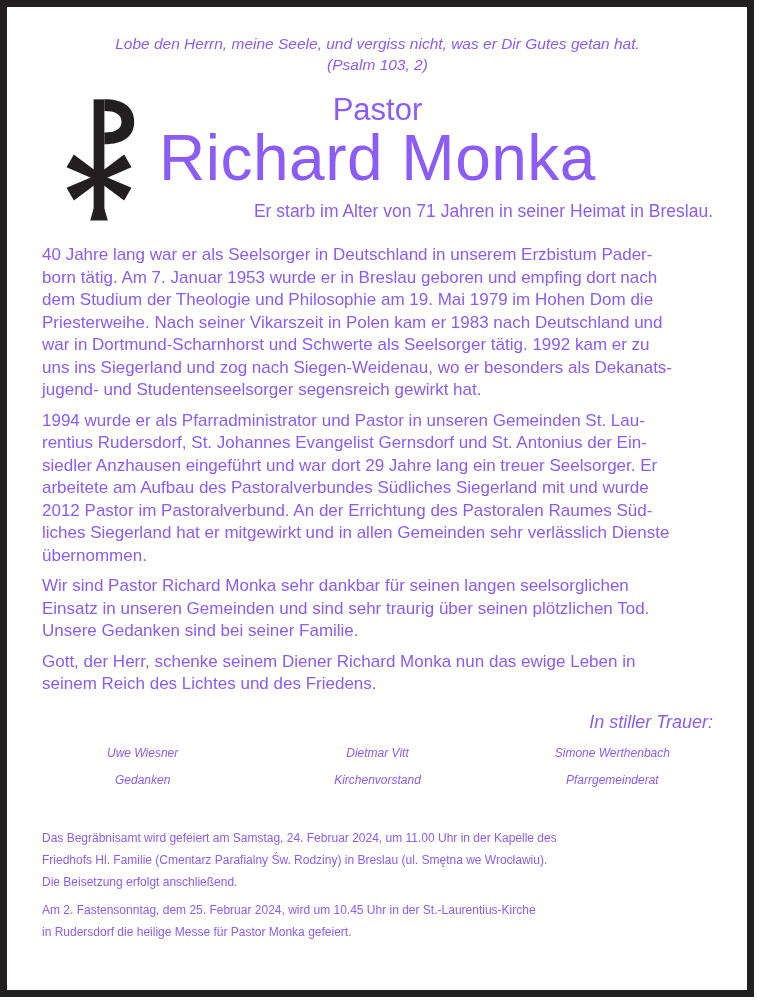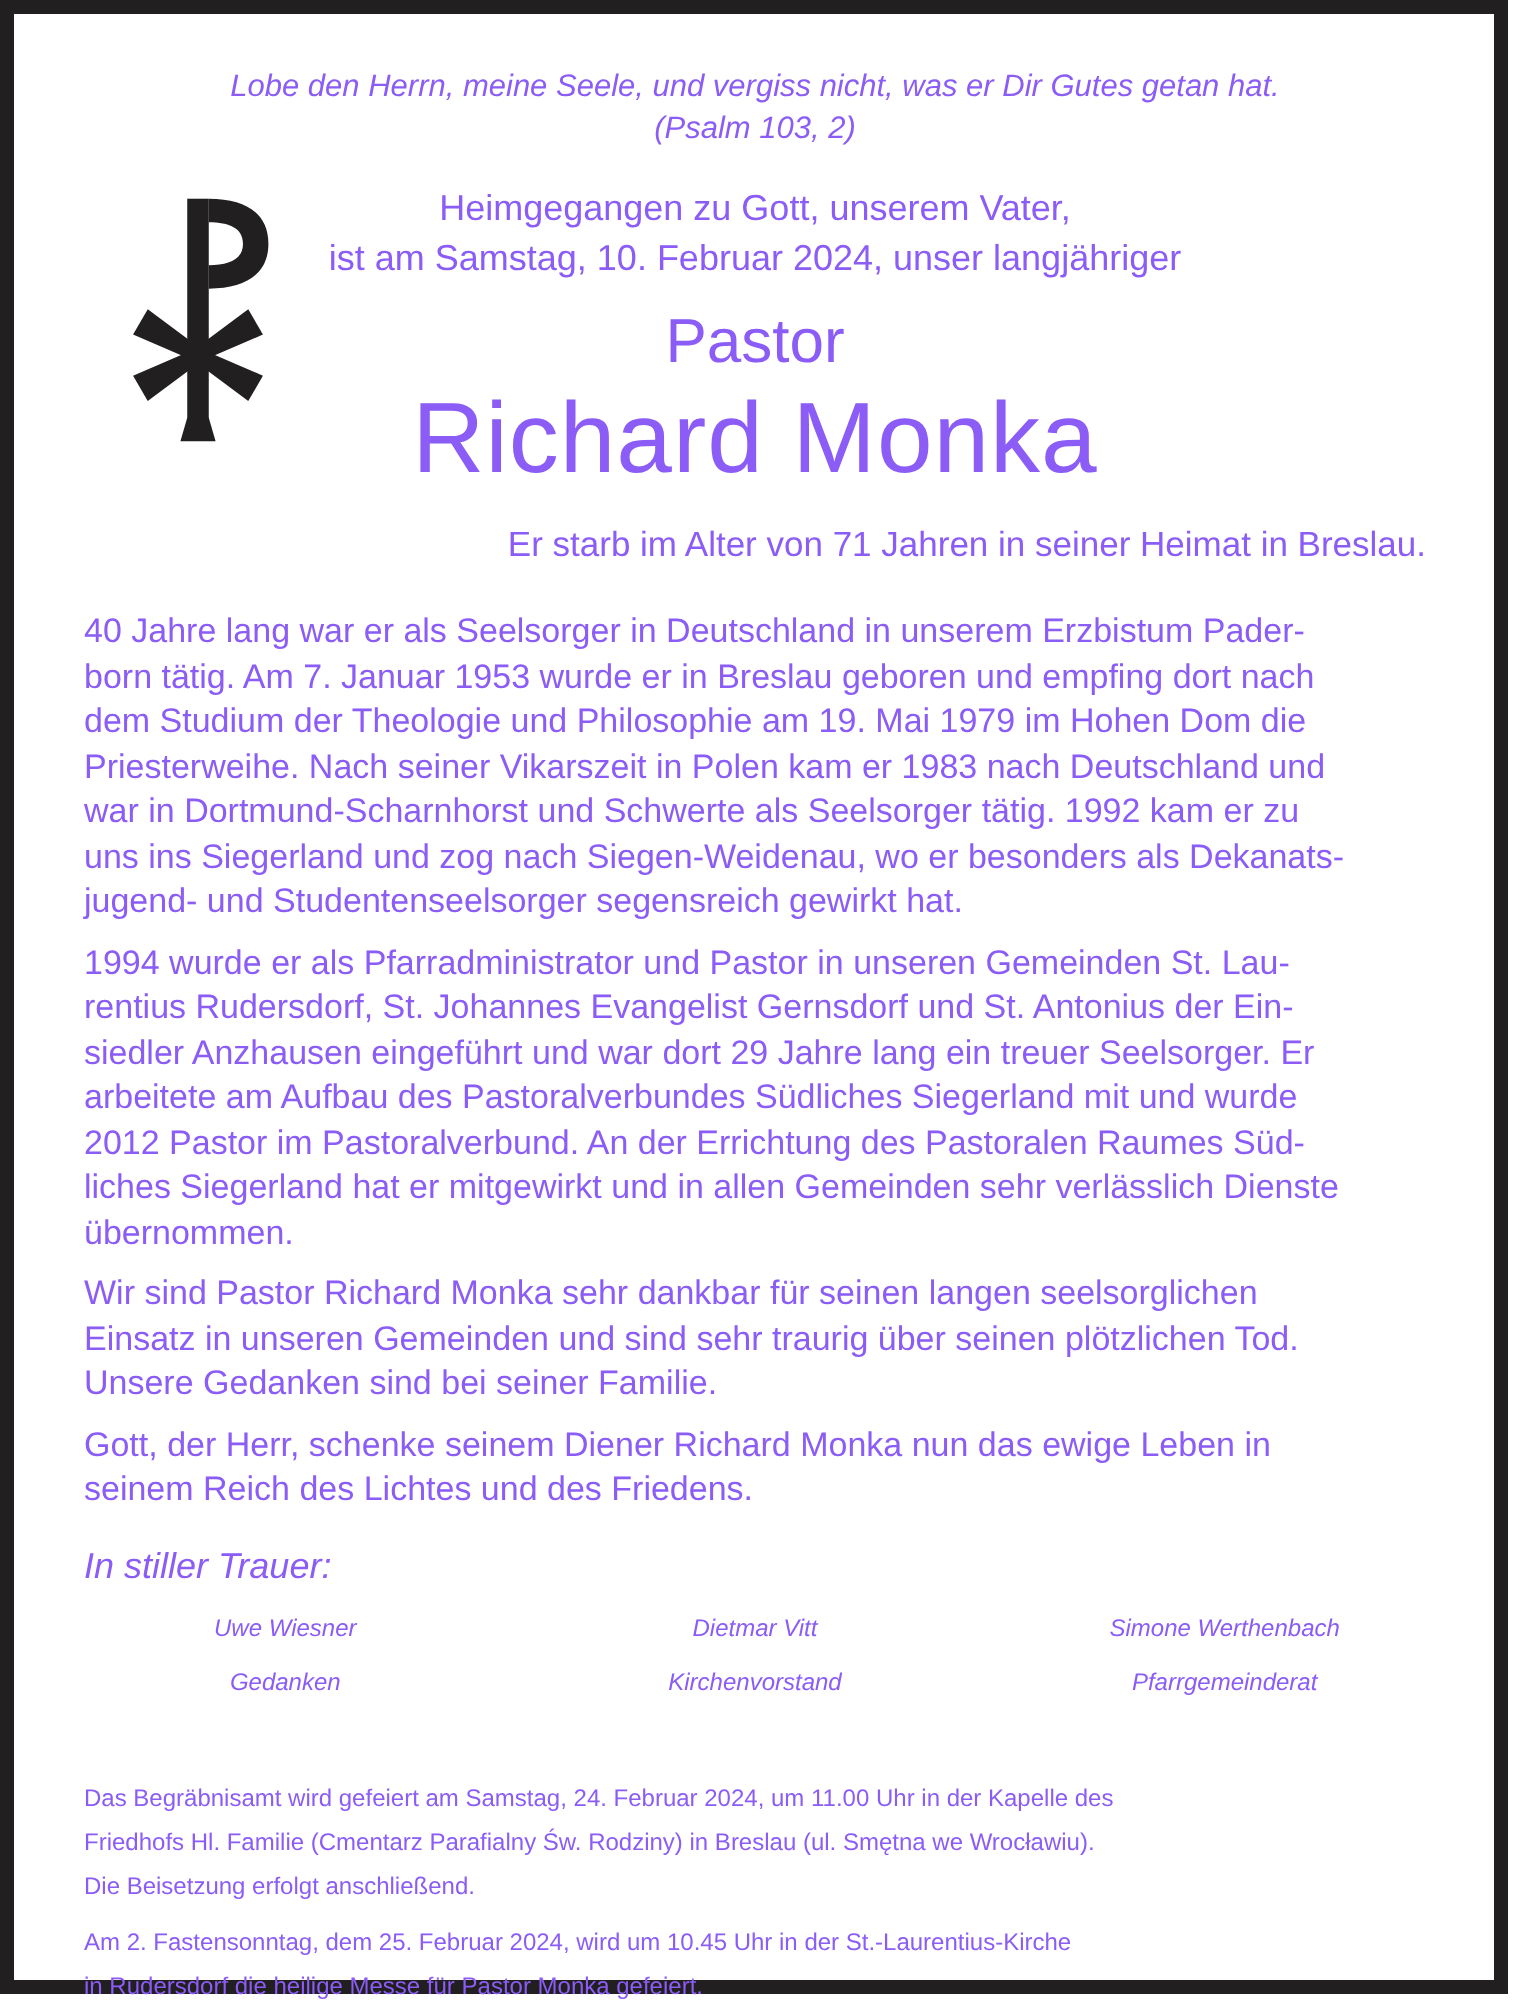--- a/index.html
+++ b/index.html
@@ -53,21 +53,21 @@
     white-space: pre-line;
   }
   .title-role {
     text-align: center;
     font-size: 31px;
     line-height: 36px;
     margin-top: 11px;
   }
   .deceased-name {
     text-align: center;
-    font-size: 50px;
+    font-size: 64px;
     line-height: 56px;
     margin-top: 2px;
     letter-spacing: 0.5px;
   }
   .age-line {
     text-align: right;
     font-size: 17.5px;
     margin-top: 15px;
   }
   .body-text {
@@ -75,21 +75,21 @@
   }
   .para {
     font-size: 17px;
     line-height: 22.5px;
     text-align: justify;
     white-space: pre-line;
     margin: 0 0 8px 0;
   }
   .mourning-heading {
     margin-top: 16px;
-    text-align: left;
+    text-align: right;
     font-style: italic;
     font-size: 18px;
   }
   .signatories {
     display: flex;
     margin-top: 7px;
     font-style: italic;
     font-size: 12px;
     line-height: 27px;
   }
@@ -125,22 +125,20 @@
             <polygon points="36,128 54,128 50.5,116 39.5,116"></polygon>
             <path fill-rule="evenodd" d="M50.5 4 C70 4 81 12 81 27 C81 42 70 50 50.5 50 L50.5 38 C61 38 68 35 68 27 C68 19 61 16 50.5 16 Z"></path>
             <g transform="translate(45,84)">
               <polygon points="-1.8,-3 25.7,-23.5 33.2,-10.5 1.8,3"></polygon>
               <polygon transform="scale(-1,1)" points="-1.8,-3 25.7,-23.5 33.2,-10.5 1.8,3"></polygon>
               <polygon transform="scale(1,-1)" points="-1.8,-3 25.7,-23.5 33.2,-10.5 1.8,3"></polygon>
               <polygon transform="scale(-1,-1)" points="-1.8,-3 25.7,-23.5 33.2,-10.5 1.8,3"></polygon>
             </g>
           </g>
         </svg>
-        <div class="intro-lines">Heimgegangen zu Gott, unserem Vater,
-ist am Samstag, 10. Februar 2024, unser langjähriger</div>
         <div class="title-role">Pastor</div>
         <div class="deceased-name">Richard Monka</div>
         <div class="age-line">Er starb im Alter von 71 Jahren in seiner Heimat in Breslau.</div>
       </div>
 
       <div class="body-text">
         <p class="para">40 Jahre lang war er als Seelsorger in Deutschland in unserem Erzbistum Pader-
 born tätig. Am 7. Januar 1953 wurde er in Breslau geboren und empfing dort nach
 dem Studium der Theologie und Philosophie am 19. Mai 1979 im Hohen Dom die
 Priesterweihe. Nach seiner Vikarszeit in Polen kam er 1983 nach Deutschland und

